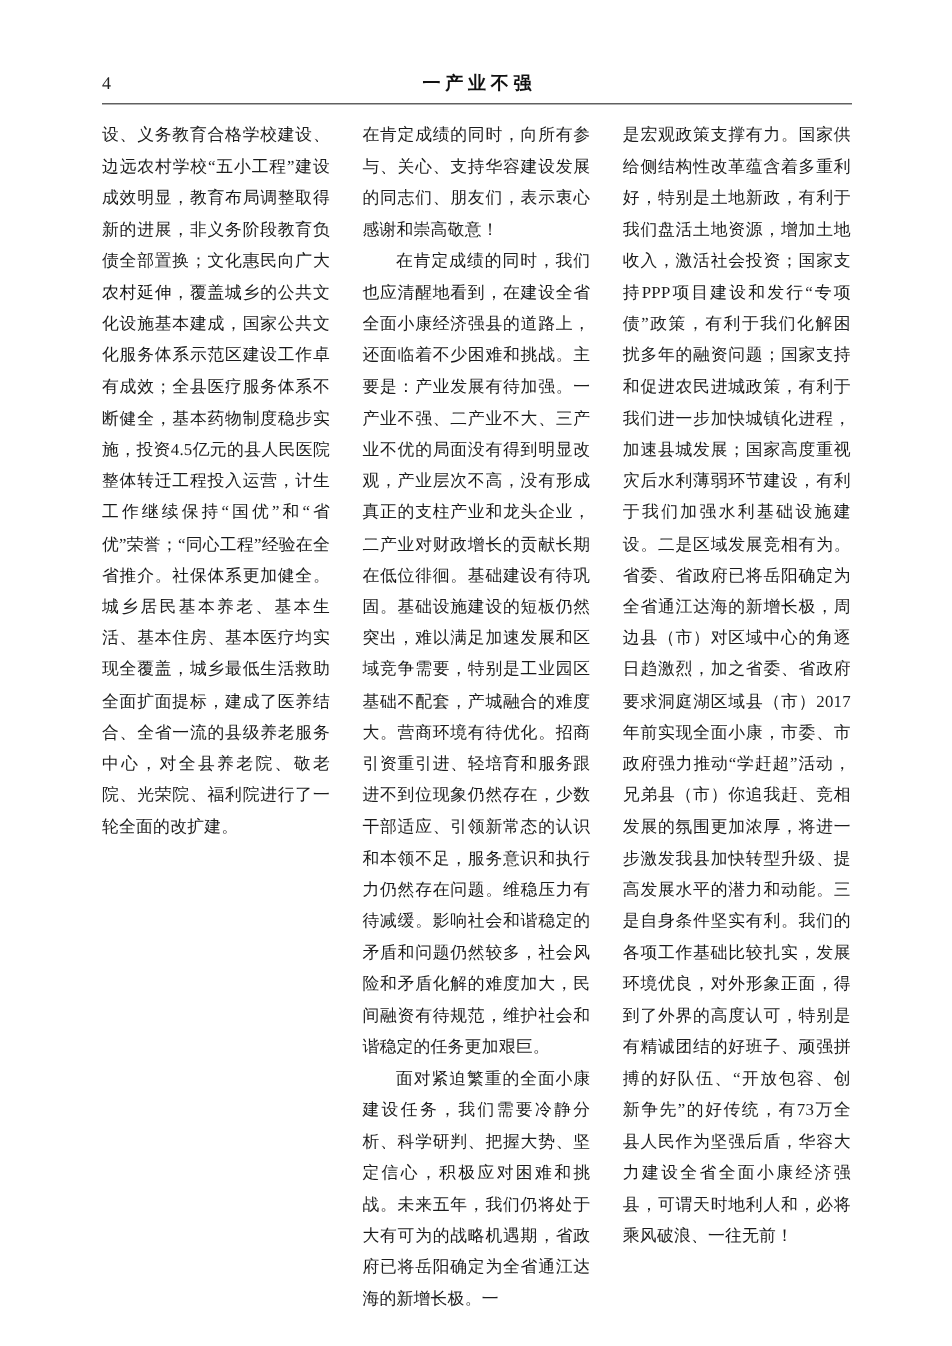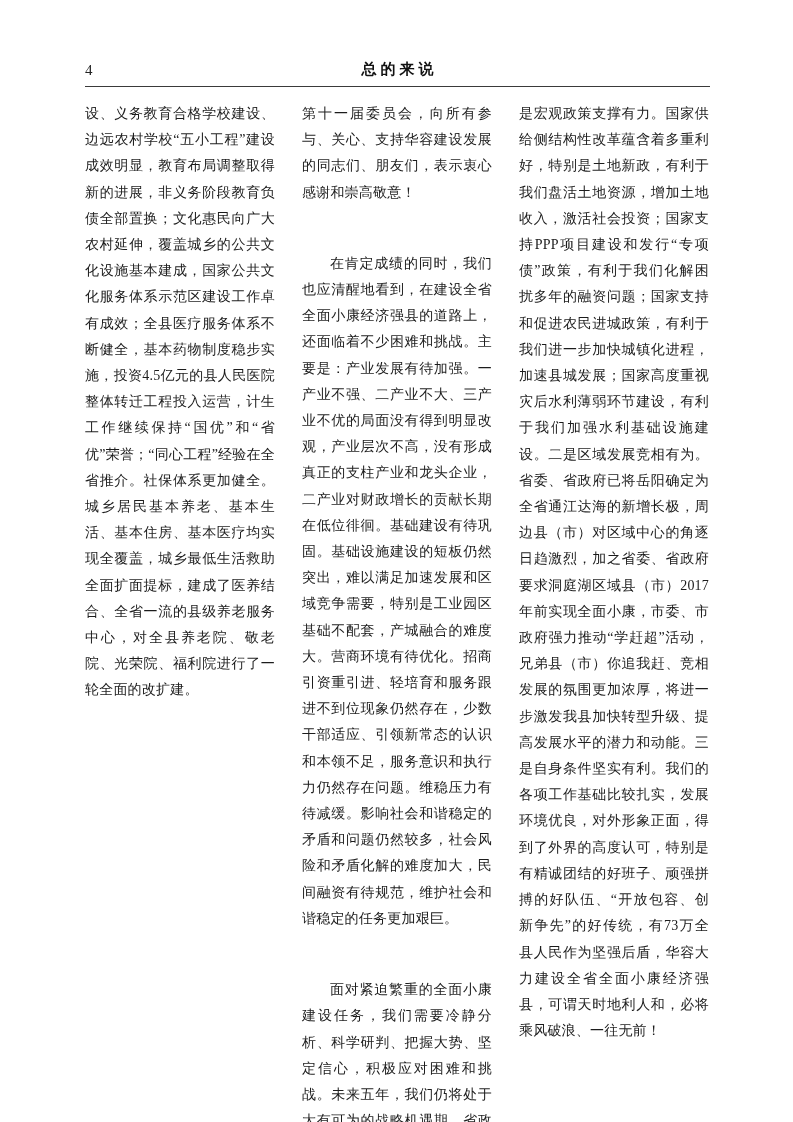--- a/index.html
+++ b/index.html
@@ -50,41 +50,41 @@
     line-height: 26.2px;
     letter-spacing: 0.2px;
     color: #1c1c1c;
   }
   .column p {
     text-align: justify;
     text-justify: inter-character;
     margin: 0;
     word-break: break-all;
   }
-  .column p.indent { text-indent: 2em; margin-top: 45px; }
+  .column p.indent { text-indent: 2em; }
 </style>
 </head>
 <body>
 
 <div class="page">
 
   <div class="page-header">
     <span class="page-number">4</span>
-    <span class="page-title">总的来说</span>
+    <span class="page-title">一产业不强</span>
     <span class="header-spacer"></span>
   </div>
 
   <div class="text-columns">
 
     <div class="column">
       <p>设、义务教育合格学校建设、边远农村学校“五小工程”建设成效明显，教育布局调整取得新的进展，非义务阶段教育负债全部置换；文化惠民向广大农村延伸，覆盖城乡的公共文化设施基本建成，国家公共文化服务体系示范区建设工作卓有成效；全县医疗服务体系不断健全，基本药物制度稳步实施，投资4.5亿元的县人民医院整体转迁工程投入运营，计生工作继续保持“国优”和“省优”荣誉；“同心工程”经验在全省推介。社保体系更加健全。城乡居民基本养老、基本生活、基本住房、基本医疗均实现全覆盖，城乡最低生活救助全面扩面提标，建成了医养结合、全省一流的县级养老服务中心，对全县养老院、敬老院、光荣院、福利院进行了一轮全面的改扩建。</p>
     </div>
 
     <div class="column">
-      <p>第十一届委员会，向所有参与、关心、支持华容建设发展的同志们、朋友们，表示衷心感谢和崇高敬意！</p>
+      <p>在肯定成绩的同时，向所有参与、关心、支持华容建设发展的同志们、朋友们，表示衷心感谢和崇高敬意！</p>
       <p class="indent">在肯定成绩的同时，我们也应清醒地看到，在建设全省全面小康经济强县的道路上，还面临着不少困难和挑战。主要是：产业发展有待加强。一产业不强、二产业不大、三产业不优的局面没有得到明显改观，产业层次不高，没有形成真正的支柱产业和龙头企业，二产业对财政增长的贡献长期在低位徘徊。基础建设有待巩固。基础设施建设的短板仍然突出，难以满足加速发展和区域竞争需要，特别是工业园区基础不配套，产城融合的难度大。营商环境有待优化。招商引资重引进、轻培育和服务跟进不到位现象仍然存在，少数干部适应、引领新常态的认识和本领不足，服务意识和执行力仍然存在问题。维稳压力有待减缓。影响社会和谐稳定的矛盾和问题仍然较多，社会风险和矛盾化解的难度加大，民间融资有待规范，维护社会和谐稳定的任务更加艰巨。</p>
       <p class="indent">面对紧迫繁重的全面小康建设任务，我们需要冷静分析、科学研判、把握大势、坚定信心，积极应对困难和挑战。未来五年，我们仍将处于大有可为的战略机遇期，省政府已将岳阳确定为全省通江达海的新增长极。一</p>
     </div>
 
     <div class="column">
       <p>是宏观政策支撑有力。国家供给侧结构性改革蕴含着多重利好，特别是土地新政，有利于我们盘活土地资源，增加土地收入，激活社会投资；国家支持PPP项目建设和发行“专项债”政策，有利于我们化解困扰多年的融资问题；国家支持和促进农民进城政策，有利于我们进一步加快城镇化进程，加速县城发展；国家高度重视灾后水利薄弱环节建设，有利于我们加强水利基础设施建设。二是区域发展竞相有为。省委、省政府已将岳阳确定为全省通江达海的新增长极，周边县（市）对区域中心的角逐日趋激烈，加之省委、省政府要求洞庭湖区域县（市）2017年前实现全面小康，市委、市政府强力推动“学赶超”活动，兄弟县（市）你追我赶、竞相发展的氛围更加浓厚，将进一步激发我县加快转型升级、提高发展水平的潜力和动能。三是自身条件坚实有利。我们的各项工作基础比较扎实，发展环境优良，对外形象正面，得到了外界的高度认可，特别是有精诚团结的好班子、顽强拼搏的好队伍、“开放包容、创新争先”的好传统，有73万全县人民作为坚强后盾，华容大力建设全省全面小康经济强县，可谓天时地利人和，必将乘风破浪、一往无前！</p>
     </div>
 
   </div>
 

